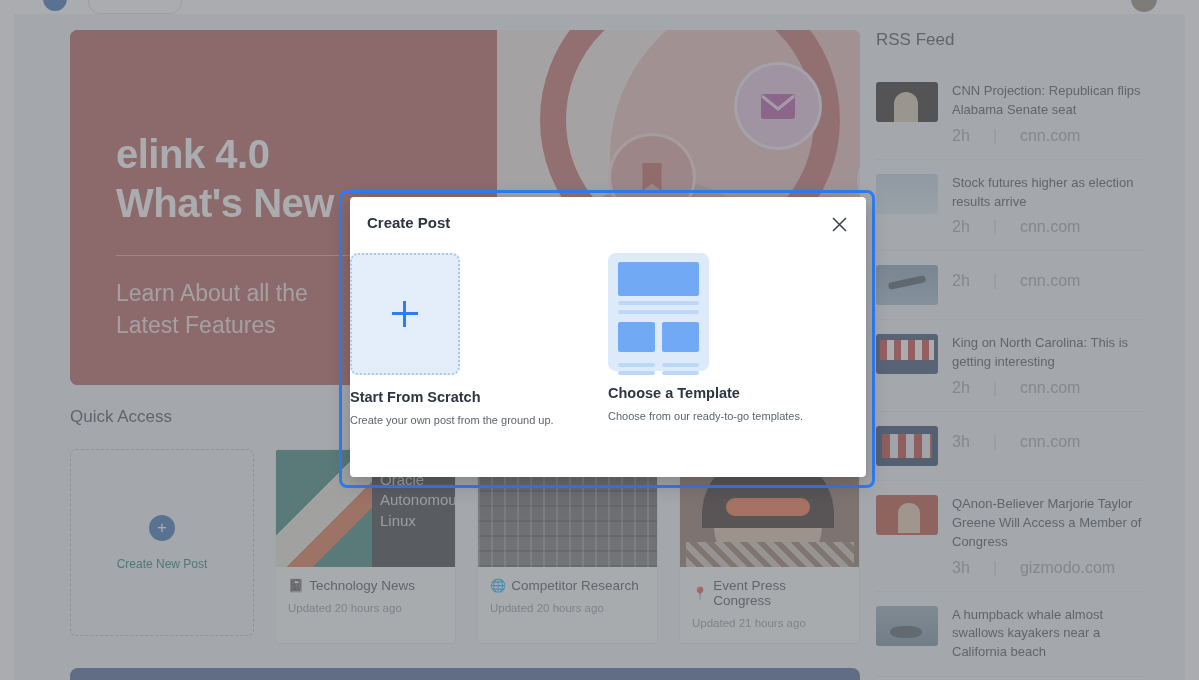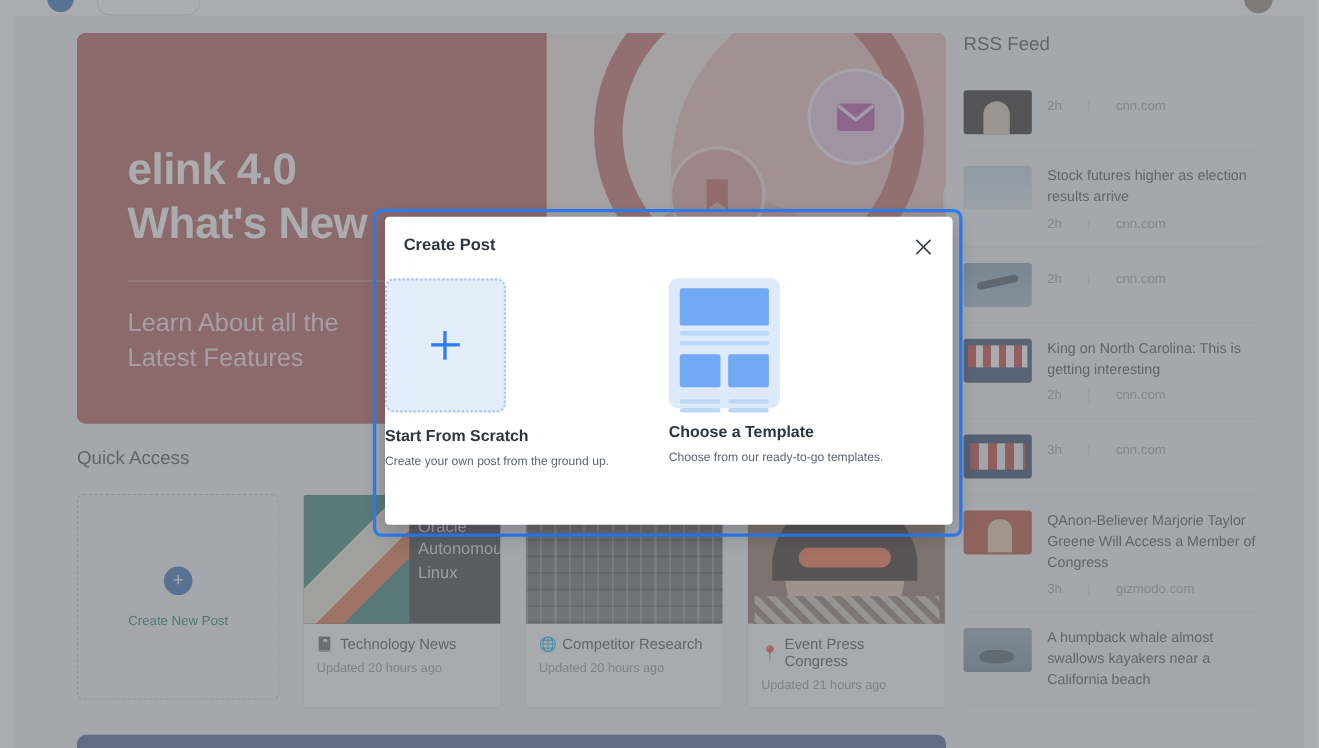--- a/index.html
+++ b/index.html
@@ -102,21 +102,21 @@
      repeating-linear-gradient(90deg,#c9352f 0 7px,#ffffff 7px 14px);}
   .t-e{background:#1f3560;}
   .t-e:after{content:"";position:absolute;left:6px;top:8px;width:50px;height:24px;background:
      repeating-linear-gradient(90deg,#b8322c 0 8px,#e7e9ec 8px 16px);}
   .t-f{background:#b8432f;}
   .t-f:after{content:"";position:absolute;left:22px;top:8px;width:22px;height:30px;border-radius:10px 10px 0 0;background:#e6c4a8;}
   .t-g{background:linear-gradient(180deg,#8fa6b5,#6a8497);}
   .t-g:after{content:"";position:absolute;left:14px;top:20px;width:32px;height:12px;border-radius:16px/8px;background:#41505c;}
   .rss-body{flex:1;min-width:0;}
   .rss-headline{font-size:13px;line-height:1.45;color:#3c4450;}
-  .rss-sub{margin-top:7px;font-size:12px;color:#9aa0a9;display:flex;align-items:flex-start;gap:23px;}
+  .rss-sub{margin-top:7px;font-size:16px;color:#9aa0a9;display:flex;align-items:flex-start;gap:23px;}
   .rss-sep{color:#c9ced4;}
 
   
   #dim{position:absolute;inset:0;background:rgba(118,121,126,.62);}
 
   
   #sel-ring{position:absolute;left:339px;top:190px;width:536px;height:298px;
     border:3px solid #2f7df4;border-radius:8px;box-sizing:border-box;}
 
   
@@ -251,20 +251,21 @@
         </div>
       </div>
     </div>
 
     <div class="col-right">
       <div class="rss-title">RSS Feed</div>
 
       <div class="rss-item">
         <div class="rss-thumb t-a"></div>
         <div class="rss-body">
+          <div class="rss-headline">CNN Projection: Republican flips Alabama Senate seat</div>
           <div class="rss-sub">
             <span>2h</span>
             <span class="rss-sep">|</span>
             <span>cnn.com</span>
           </div>
         </div>
       </div>
 
       <div class="rss-item">
         <div class="rss-thumb t-b"></div>

